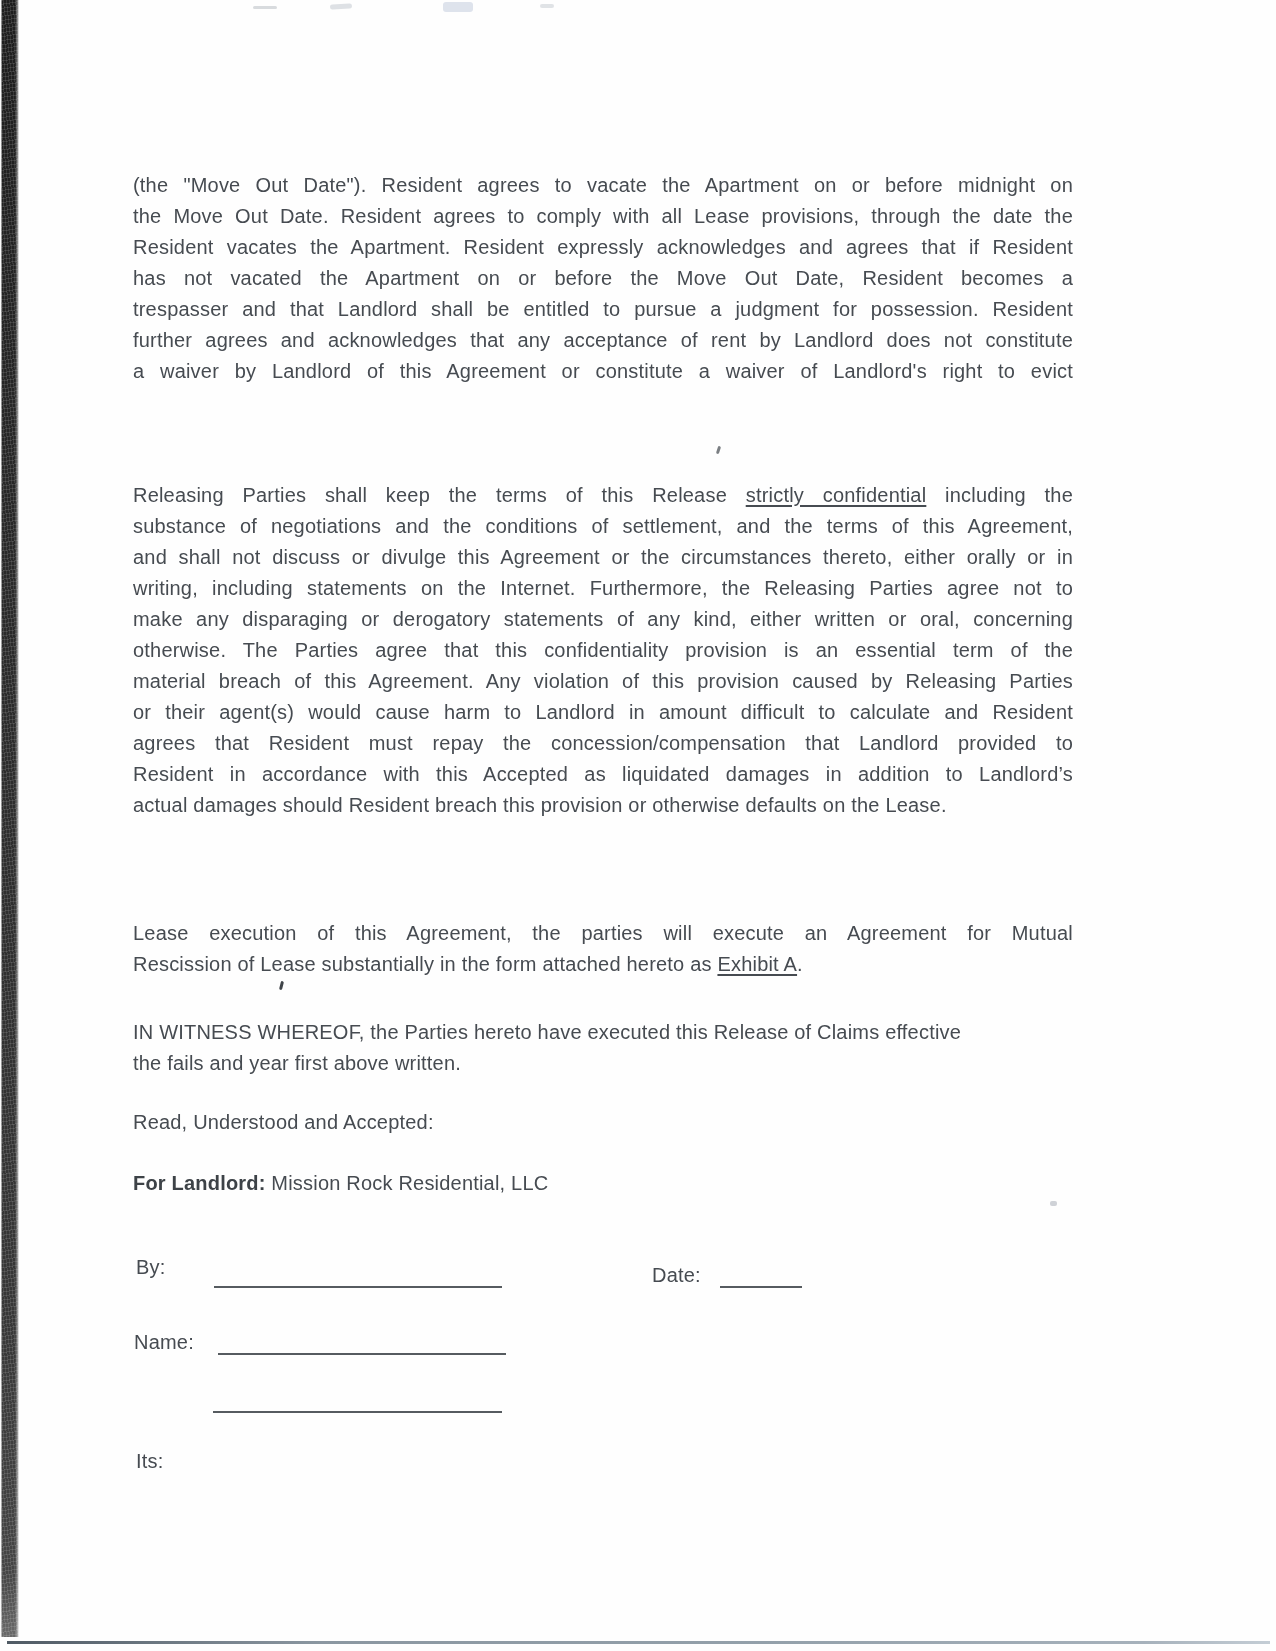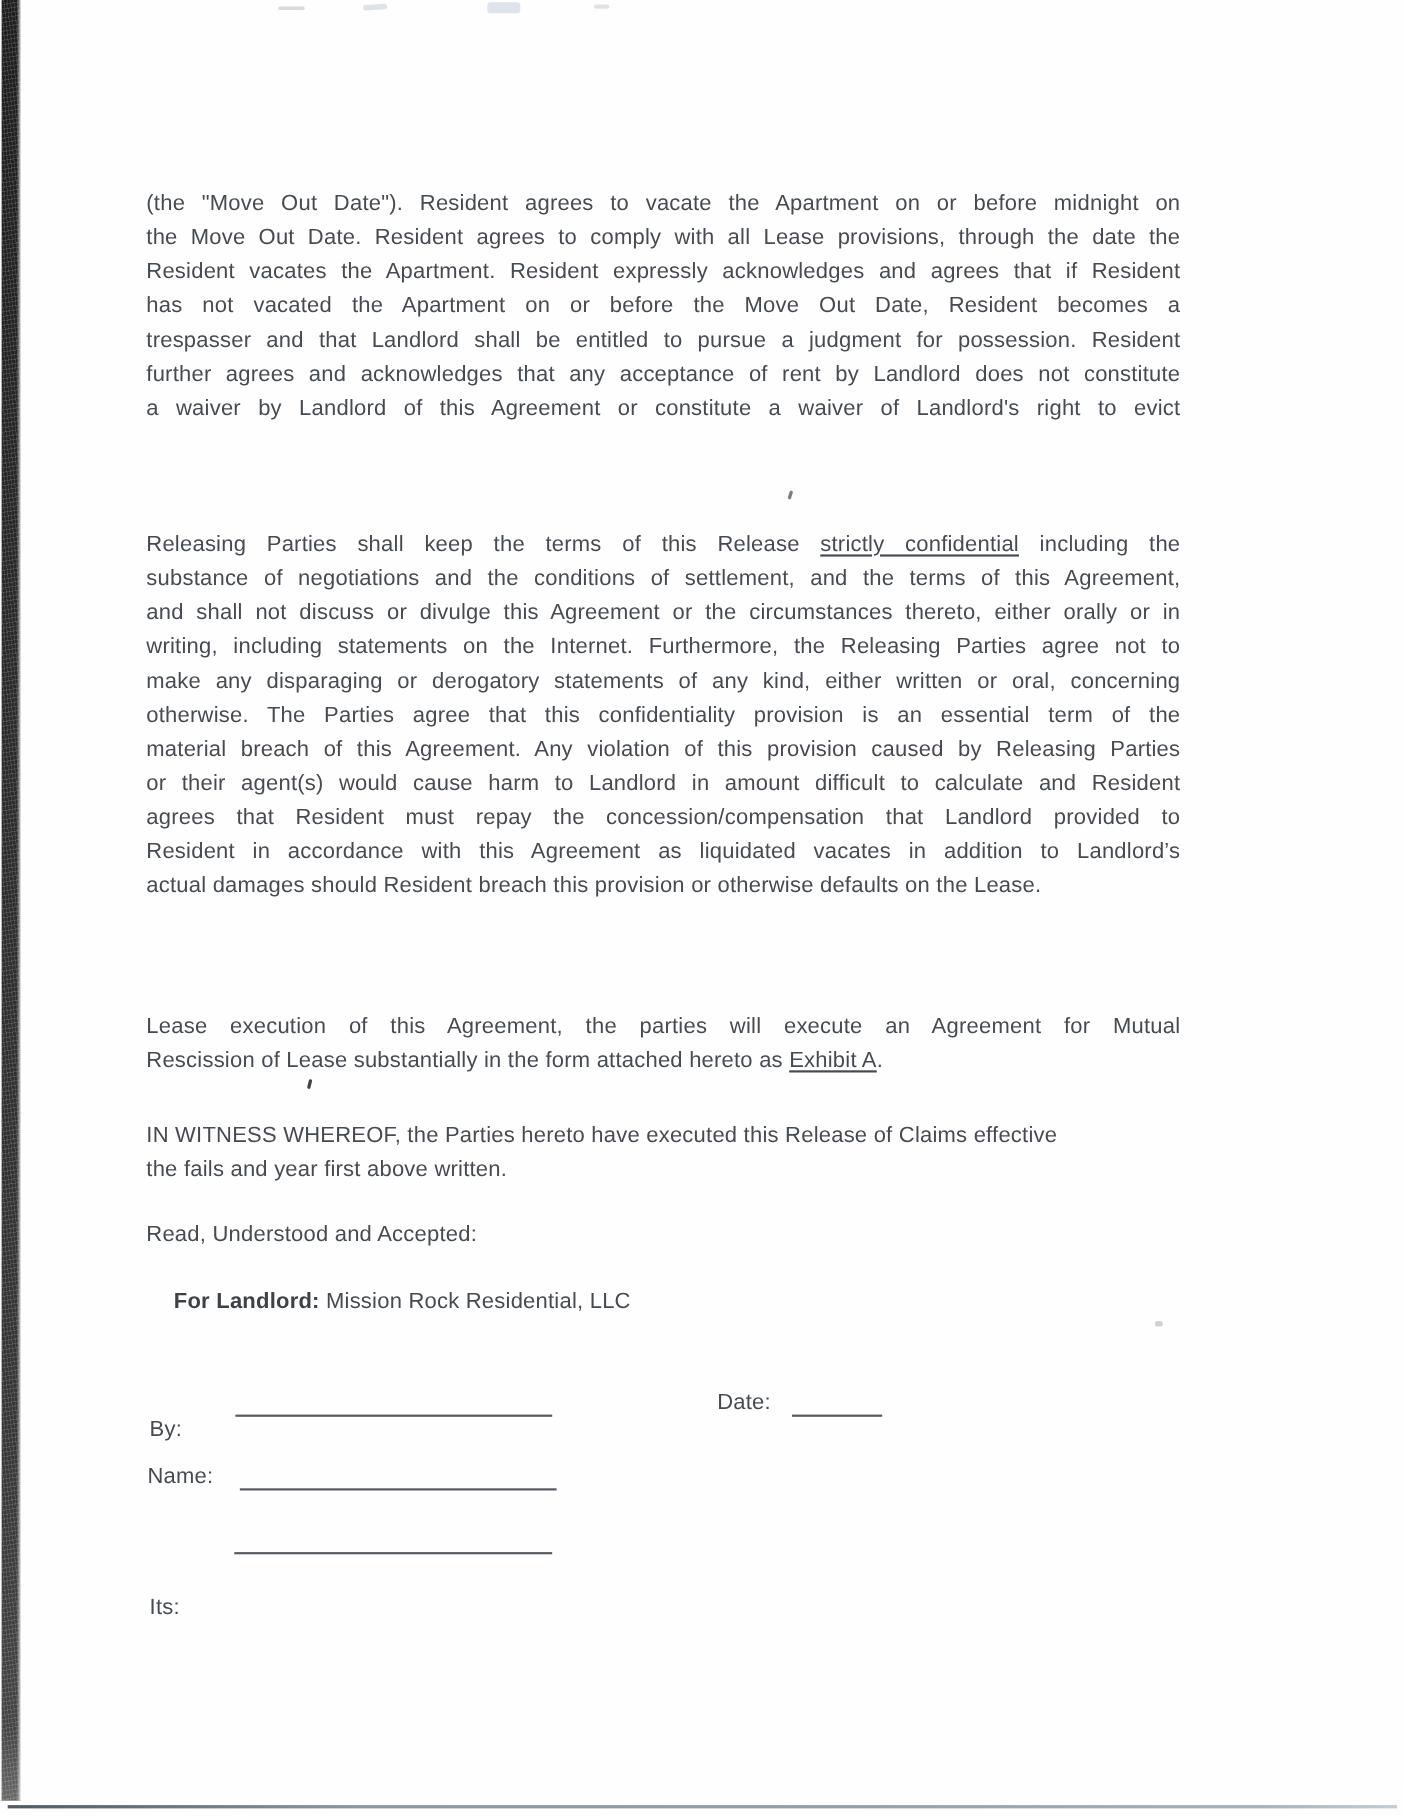--- a/index.html
+++ b/index.html
@@ -36,32 +36,32 @@
   .mk3{left:1050px;top:1201px;width:7px;height:5px;background:rgba(100,110,125,.30);}
 
   
   .para{
     position:absolute;left:133px;width:940px;
     font-size:20px;line-height:31px;letter-spacing:.2px;
   }
   .line{height:31px;white-space:normal;}
   .just{text-align:justify;text-align-last:justify;}
   .u{text-decoration:underline;text-underline-offset:3px;}
-  .b{font-weight:bold;color:#3d4247;margin-left:25px;}
+  .b{font-weight:bold;color:#3d4247;}
   #p1{top:170px;}
   #p2{top:480px;}
   #p3{top:918px;}
   #p4{top:1017px;}
   #p5{top:1107px;}
   #p6{top:1168px;}
 
   
   .sig-label{position:absolute;font-size:20px;line-height:31px;letter-spacing:.2px;}
   .sig-line{position:absolute;height:0;border-bottom:2px solid #565b60;}
-  #by-label{left:136px;top:1284px;}
+  #by-label{left:136px;top:1252px;}
   #by-line{left:214px;top:1286px;width:288px;}
   #date-label{left:652px;top:1260px;}
   #date-line{left:720px;top:1286px;width:82px;border-bottom-width:2px;}
   #name-label{left:134px;top:1327px;}
   #name-line{left:218px;top:1353px;width:288px;}
   #its-label{left:136px;top:1446px;}
   #its-line{left:213px;top:1411px;width:289px;}
 </style>
 </head>
 <body>
@@ -90,21 +90,21 @@
   <div id="p2" class="para">
       <div class="line just"><span>Releasing Parties shall keep the terms of this Release </span><span class="u">strictly confidential</span><span> including the</span></div>
       <div class="line just"><span>substance of negotiations and the conditions of settlement, and the terms of this Agreement,</span></div>
       <div class="line just"><span>and shall not discuss or divulge this Agreement or the circumstances thereto, either orally or in</span></div>
       <div class="line just"><span>writing, including statements on the Internet.  Furthermore, the Releasing Parties agree not to</span></div>
       <div class="line just"><span>make any disparaging or derogatory statements of any kind, either written or oral, concerning</span></div>
       <div class="line just"><span>otherwise.   The Parties agree that this confidentiality provision is an essential term of the</span></div>
       <div class="line just"><span>material breach of this Agreement.  Any violation of this provision caused by Releasing Parties</span></div>
       <div class="line just"><span>or their agent(s) would cause harm to Landlord in amount difficult to calculate and Resident</span></div>
       <div class="line just"><span>agrees that Resident must repay the concession/compensation that Landlord provided to</span></div>
-      <div class="line just"><span>Resident in accordance with this Agreement as liquidated vacates in addition to Landlord’s</span></div>
+      <div class="line just"><span>Resident in accordance with this Accepted as liquidated damages in addition to Landlord’s</span></div>
       <div class="line"><span>actual damages should Resident breach this provision or otherwise defaults on the Lease.</span></div>
     </div>
   <div id="p3" class="para">
       <div class="line just"><span>Lease execution of this Agreement, the parties will execute an Agreement for Mutual</span></div>
       <div class="line"><span>Rescission of Lease substantially in the form attached hereto as </span><span class="u">Exhibit A</span><span>.</span></div>
     </div>
   <div id="p4" class="para">
       <div class="line"><span>IN WITNESS WHEREOF, the Parties hereto have executed this Release of Claims effective</span></div>
       <div class="line"><span>the fails and year first above written.</span></div>
     </div>

